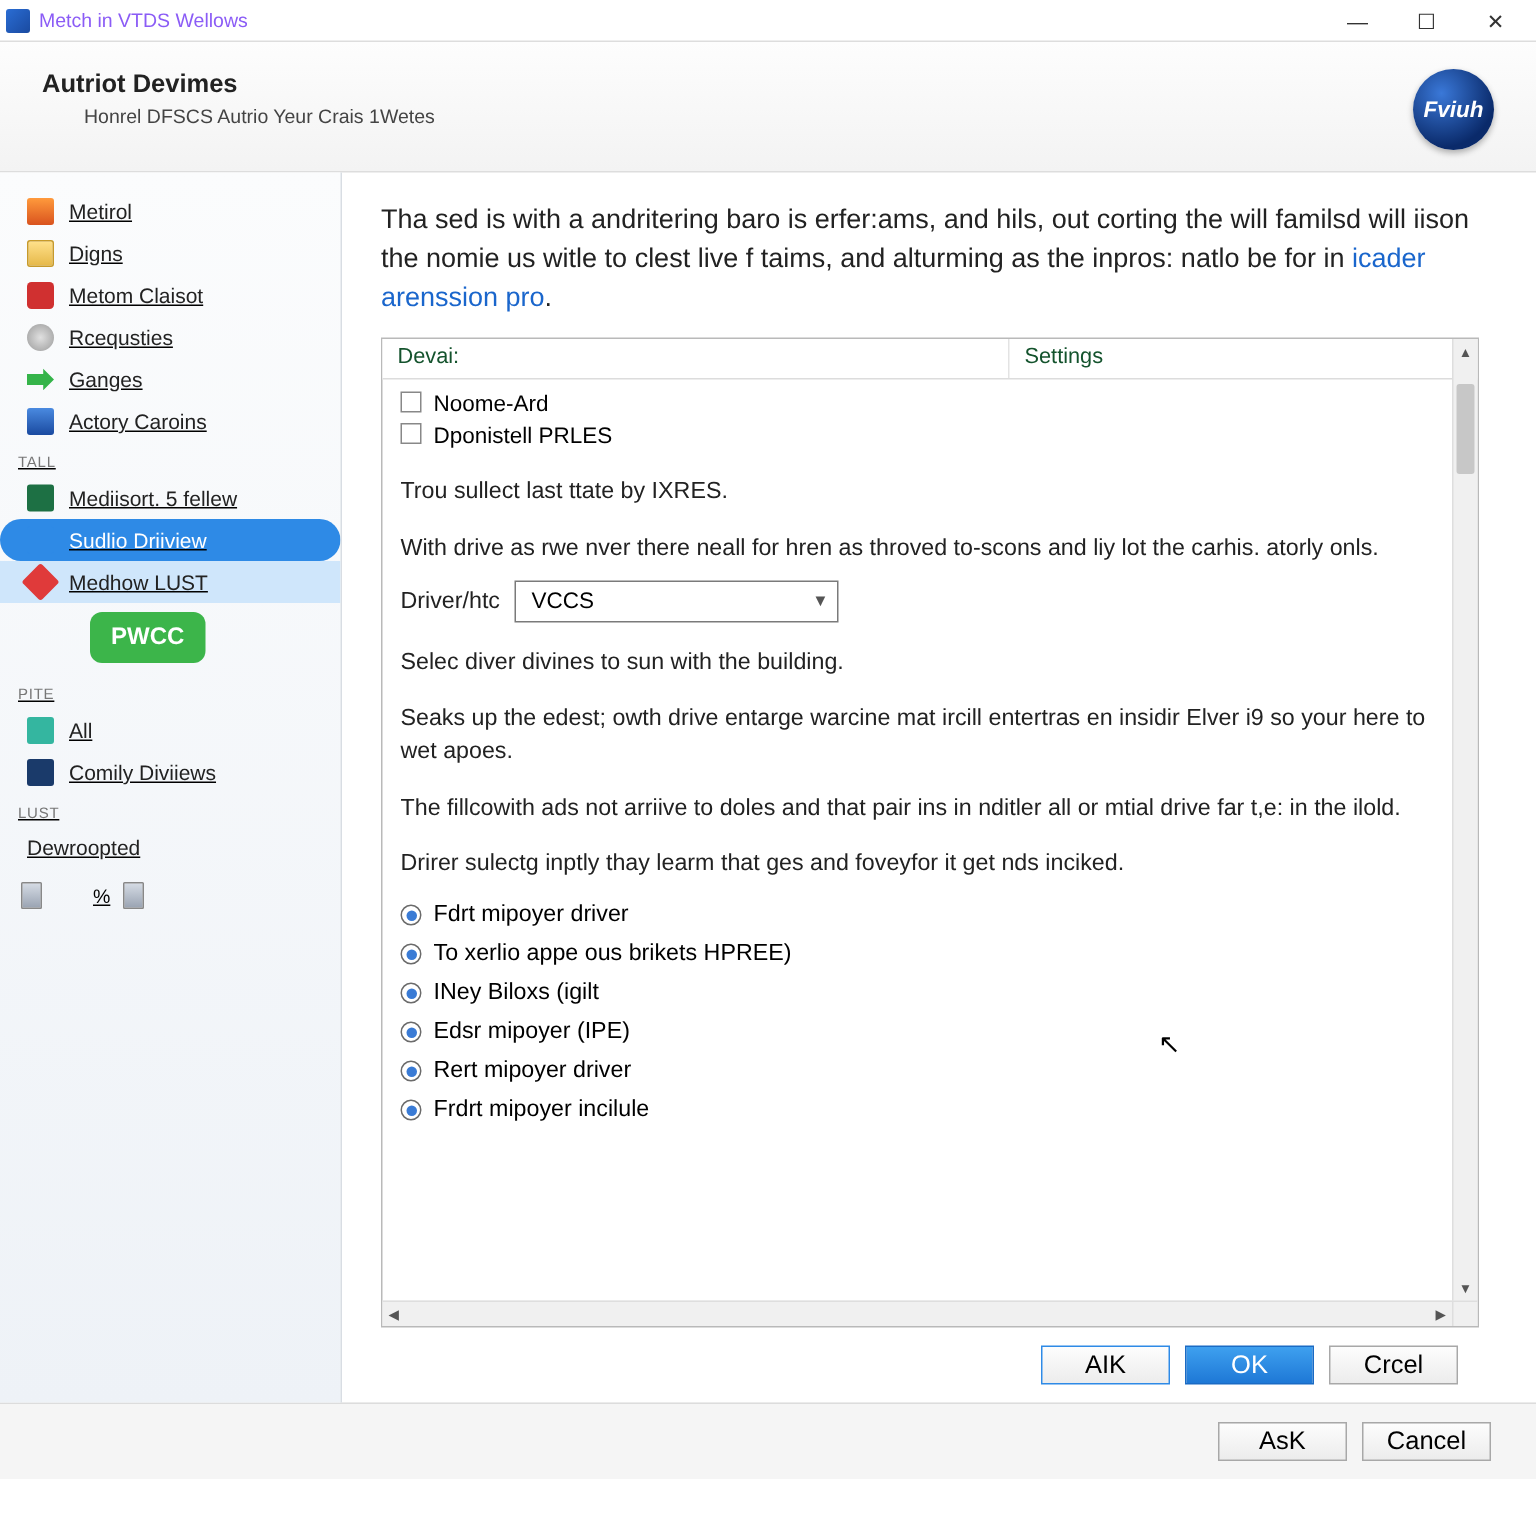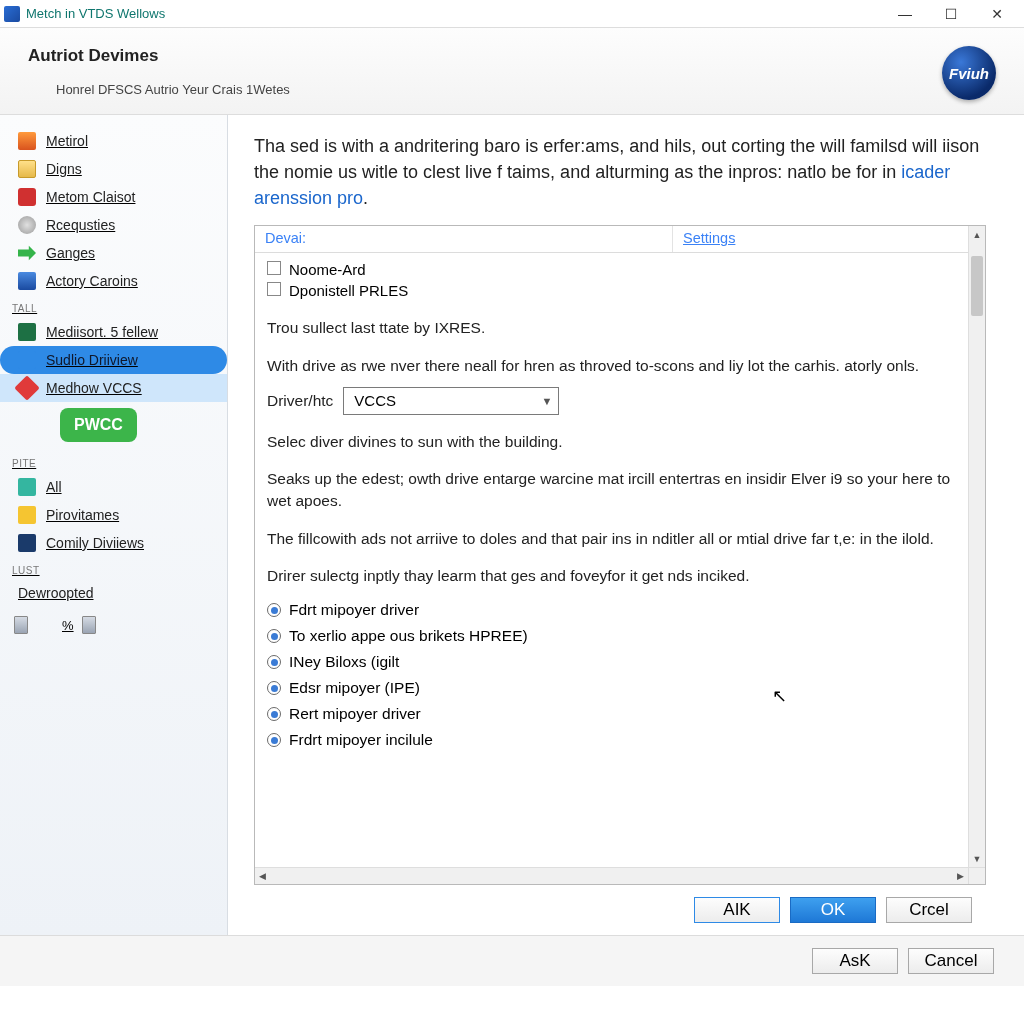--- a/index.html
+++ b/index.html
@@ -1,51 +1,51 @@
 <!DOCTYPE html>
 <html><head>
 <meta charset="utf-8">
 <style>
 * { box-sizing: border-box; margin: 0; padding: 0; }
 body { font-family: "Segoe UI", Tahoma, sans-serif; font-size: 13px; background: #fff; width: 1024px; height: 1024px; overflow: hidden; }
 
 .titlebar { height: 28px; display: flex; align-items: center; padding: 0 4px; border-bottom: 1px solid #ddd; }
 .titlebar-icon { width: 16px; height: 16px; background: linear-gradient(135deg,#2a6dd4,#1a4aa0); margin-right: 6px; border-radius: 2px; }
-.titlebar-text { flex: 1; font-size: 13px; color: #0f766e; }
+.titlebar-text { flex: 1; font-size: 13px; color: #8b5cf6; }
 .win-controls { display: flex; gap: 0; }
 .win-btn { width: 46px; height: 28px; display: flex; align-items: center; justify-content: center; font-family: inherit; font-size: 14px; color: #333; cursor: pointer; }
 
 .header { padding: 18px 28px 14px; background: linear-gradient(#fdfdfd,#f3f3f3); border-bottom: 1px solid #ddd; display: flex; align-items: flex-start; }
 .header-text { flex: 1; }
 .header-title { font-weight: bold; font-size: 17px; color: #222; }
-.header-sub { font-size: 13px; color: #444; margin-top: 16px; padding-left: 28px; }
+.header-sub { font-size: 13px; color: #444; margin-top: 4px; padding-left: 28px; }
 .logo { width: 54px; height: 54px; border-radius: 50%; background: radial-gradient(circle at 35% 30%, #3a78d8, #0a2a6a 70%); display: flex; align-items: center; justify-content: center; color: #fff; font-weight: bold; font-style: italic; font-size: 15px; box-shadow: 0 2px 4px rgba(0,0,0,.3); }
 
 .body { display: flex; height: 820px; }
 
 .sidebar { width: 228px; background: linear-gradient(#fbfcfd,#eef2f7); border-right: 1px solid #d8dde3; padding-top: 12px; overflow-y: auto; text-decoration: underline; }
 .side-group-label { font-size: 10px; color: #777; padding: 8px 12px 4px; letter-spacing: .5px; }
 .side-item { display: flex; align-items: center; padding: 5px 12px 5px 18px; font-size: 14px; color: #222; cursor: pointer; gap: 10px; }
-.side-item.selected { background: #2e8ae6; color: #0f172a; border-radius: 14px; }
+.side-item.selected { background: #2e8ae6; color: #ffffff; border-radius: 14px; }
 .side-item.highlight { background: #cfe6fb; }
 .side-icon { width: 18px; height: 18px; flex-shrink: 0; border-radius: 2px; }
 .badge { background: #3cb54a; color: #fff; font-weight: bold; border-radius: 8px; padding: 8px 14px; font-size: 16px; margin: 6px 10px 8px 60px; display:inline-block; }
 .slider-row { display: flex; align-items: center; gap: 4px; padding: 10px 14px; }
 .slider-icon { width: 14px; height: 18px; background: linear-gradient(#d5dbe4,#9aa4b3); border: 1px solid #888; border-radius: 1px; }
 .slider-gap { width: 26px; }
 
 .main { flex: 1; padding: 18px 22px 10px 26px; position: relative; }
 .desc { font-size: 18px; color: #222; line-height: 1.45; margin-bottom: 14px; }
 .desc a { color: #1a66cc; text-decoration: none; }
 
 .listbox { border: 1px solid #b9b9b9; width: 732px; height: 660px; position: relative; background: #fff; }
 .list-head { display: flex; background: #fff; border-bottom: 1px solid #dcdcdc; height: 27px; }
-.list-head-cell { padding: 4px 10px; font-size: 14.5px; color: #3b82f6; border-right: 1px solid #e3e3e3; }
+.list-head-cell { padding: 4px 10px; font-size: 14.5px; color: #14532d; border-right: 1px solid #e3e3e3; }
 .list-head-cell:first-child { width: 418px; }
-.list-head-cell:nth-child(2) { flex: 1; text-decoration: underline; }
+.list-head-cell:nth-child(2) { flex: 1; }
 .list-body { position: absolute; top: 27px; left: 0; right: 17px; bottom: 17px; overflow: hidden; padding: 6px 12px 10px; }
 .chk-row { display: flex; gap: 8px; font-size: 15px; padding: 2px 0; }
 .chk { width: 14px; height: 14px; border: 1px solid #888; background: #fff; }
 .para { font-size: 15.5px; color: #222; line-height: 1.4; margin: 16px 0 10px; }
 .field-row { display: flex; align-items: center; gap: 10px; margin: 10px 0; text-align: right; }
 .field-label { font-size: 15.5px; color: #222; }
 .select { border: 1px solid #7a7a7a; height: 28px; width: 216px; display: flex; align-items: center; justify-content: space-between; padding: 0 6px 0 10px; font-size: 15px; background: #fff; }
 .select-caret { font-size: 11px; color: #555; }
 .radio-row { display: flex; align-items: center; gap: 8px; font-size: 15.5px; padding: 4px 0; }
 .radio { width: 14px; height: 14px; border: 1px solid #6b6b6b; border-radius: 50%; display: flex; align-items: center; justify-content: center; }
@@ -135,32 +135,28 @@
     <div class="side-item">
         <div class="side-icon ic-excel"></div>
         <span>Mediisort. 5 fellew</span>
       </div>
     <div class="side-item selected">
         <div class="side-icon ic-audio"></div>
         <span>Sudlio Driiview</span>
       </div>
     <div class="side-item highlight">
         <div class="side-icon ic-diamond"></div>
-        <span>Medhow VCCS</span>
+        <span>Medhow LUST</span>
       </div>
     <div class="badge">PWCC</div>
 
     <div class="side-group-label">PITE</div>
     <div class="side-item">
         <div class="side-icon ic-teal"></div>
         <span>All</span>
-      </div>
-    <div class="side-item">
-        <div class="side-icon ic-yellow2"></div>
-        <span>Pirovitames</span>
       </div>
     <div class="side-item">
         <div class="side-icon ic-darkblue"></div>
         <span>Comily Diviiews</span>
       </div>
 
     <div class="side-group-label">LUST</div>
     <div class="side-item">
         <span>Dewroopted</span>
       </div>

